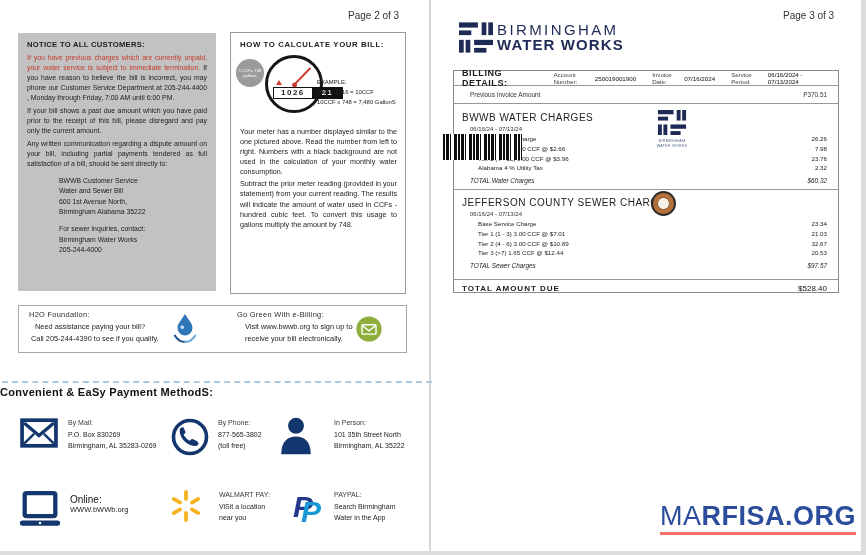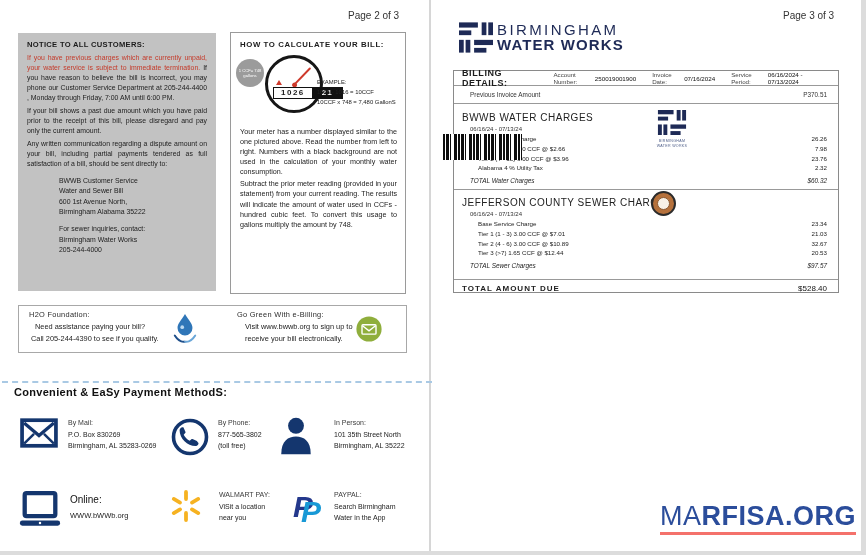--- a/index.html
+++ b/index.html
@@ -44,25 +44,25 @@
   .hp{font-size:7.2px;line-height:1.4;text-align:justify;margin:0 0 2px 0;font-weight:500;}
 
   
   .found-box{position:absolute;left:18px;top:305px;width:389px;height:48px;border:1px solid #a8a8a8;
              background:#fff;box-sizing:border-box;}
   .fb-title{position:absolute;font-size:7.4px;color:#2a2a2a;letter-spacing:.3px;}
   .fb-line{position:absolute;font-size:7.4px;color:#1c1c1c;text-align:right;}
 
   
   .dashed{position:absolute;left:2px;top:381px;width:430px;border-top:2px dashed #a9c9e4;}
-  .pay-title{position:absolute;left:14px;top:386px;font-size:11px;font-weight:bold;letter-spacing:.3px;color:#111;}
+  .pay-title{position:absolute;left:0;top:386px;font-size:11px;font-weight:bold;letter-spacing:.3px;color:#111;}
   .pm-label{font-size:7px;color:#3a3a3a;margin-bottom:4.5px;}
   .pm-line{font-size:7px;color:#1c1c1c;margin-bottom:4.5px;}
   .pm-text{position:absolute;}
-  .online-label{font-size:10px;color:#111;margin-bottom:6px;}
+  .online-label{font-size:10px;color:#111;}
 
   
   .logo-text1{position:absolute;left:497px;top:21px;font-size:15px;letter-spacing:2.4px;
               font-weight:500;color:#1e2a56;}
   .logo-text2{position:absolute;left:497px;top:36px;font-size:15px;letter-spacing:1.1px;
               font-weight:800;color:#1e2a56;}
   .bill-box{position:absolute;left:453px;top:70px;width:386px;height:223px;border:1.2px solid #8a8a8a;
             background:#fff;box-sizing:border-box;}
   .bd-header{display:flex;align-items:center;height:14px;border-bottom:1px solid #999;padding-left:8px;}
   .bd-title{font-size:9px;font-weight:bold;letter-spacing:.6px;margin-right:20px;}

